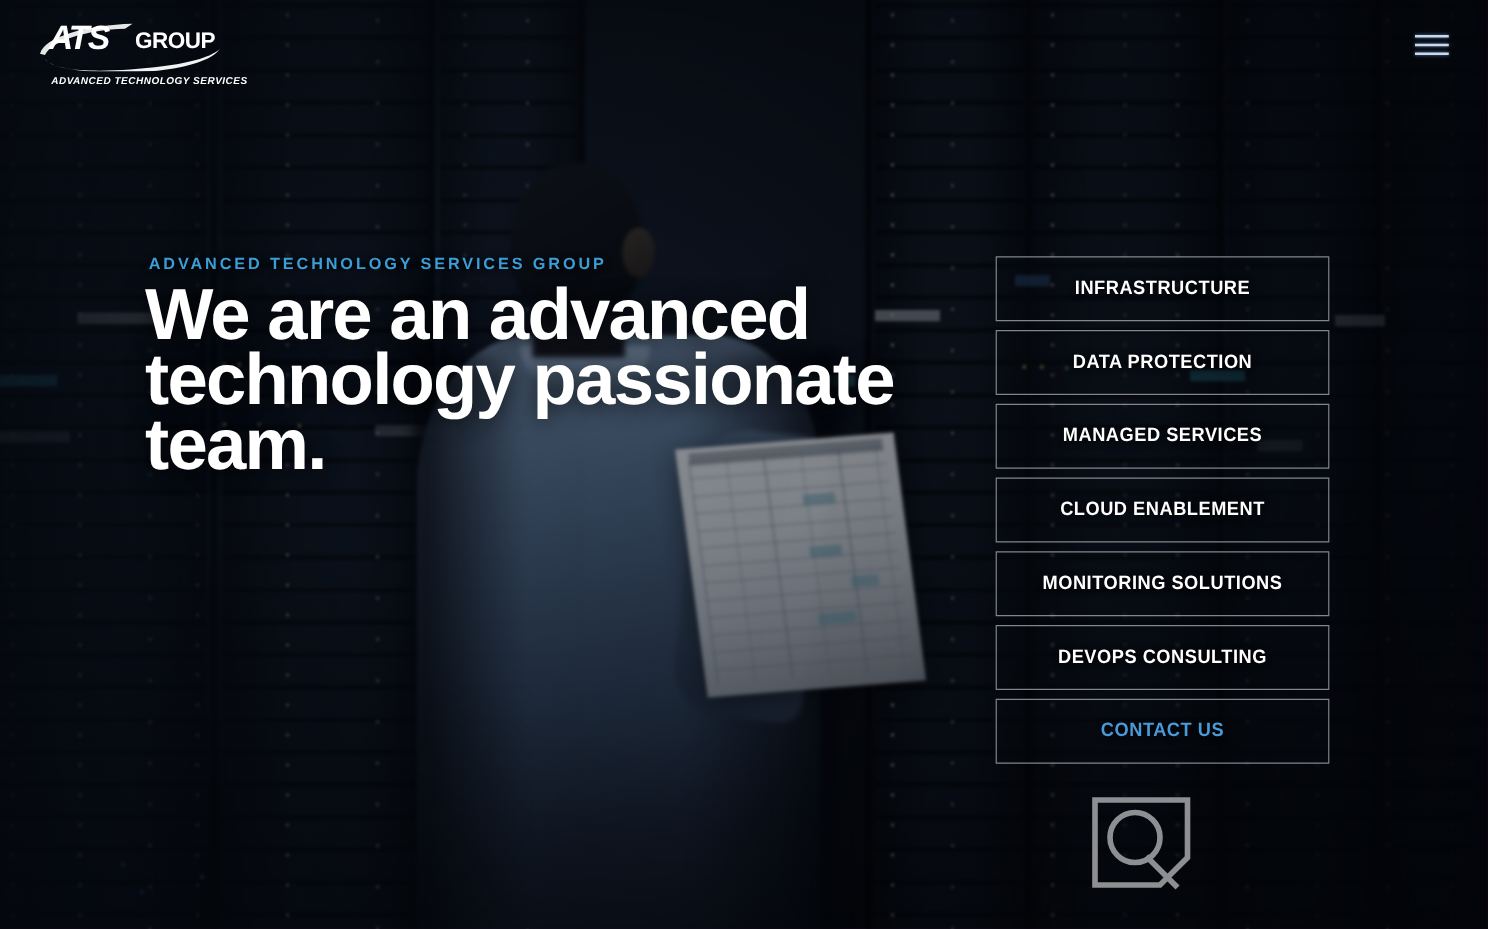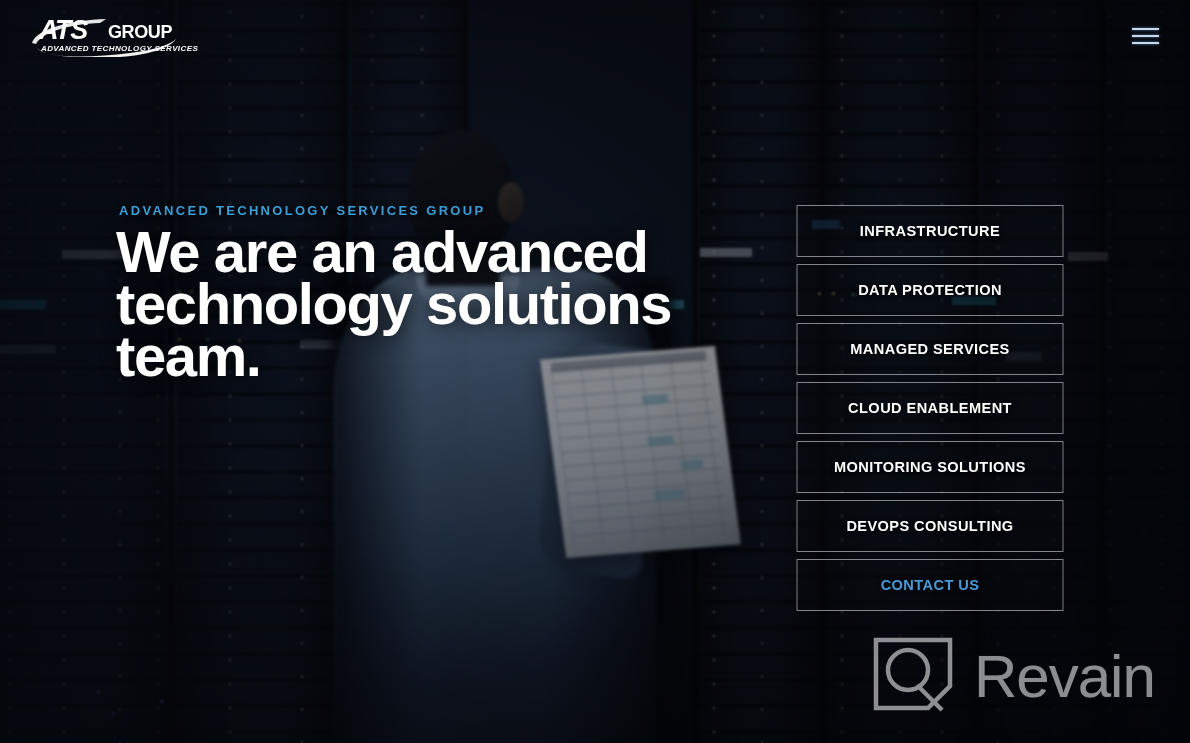--- a/index.html
+++ b/index.html
@@ -273,21 +273,21 @@
     left: 78px; top: 6px;
     font-family: "Liberation Sans", sans-serif;
     font-weight: bold;
     font-size: 18px;
     letter-spacing: -0.4px;
     line-height: 18px;
     color: #fff;
   }
   .logo-tag {
     position: absolute;
-    left: 11px; top: 27px;
+    left: 11px; top: 43px;
     font-family: "Liberation Sans", sans-serif;
     font-weight: bold;
     font-style: italic;
     font-size: 8px;
     letter-spacing: 0.4px;
     color: #fff;
     white-space: nowrap;
   }
 
   .menu-btn {
@@ -525,21 +525,21 @@
     <button class="menu-btn" aria-label="Menu">
       <span></span>
       <span></span>
       <span></span>
     </button>
   </div>
 
   <div class="hero">
     <div class="eyebrow">ADVANCED TECHNOLOGY SERVICES GROUP</div>
 
-    <h1 class="headline">We are an advanced technology solutions team.</h1>
+    <h1 class="headline">We are an advanced technology passionate team.</h1>
 
   </div>
 
   <div class="btn-stack" id="btn-stack">
       <a href="#" class="svc-btn">
         <span class="svc-btn-label">INFRASTRUCTURE</span>
       </a>
       <a href="#" class="svc-btn">
         <span class="svc-btn-label">DATA PROTECTION</span>
       </a>
@@ -559,16 +559,15 @@
         <span class="svc-btn-label">CONTACT US</span>
       </a>
     </div>
 
   <div class="watermark">
     <svg class="wm-mark" viewBox="0 0 82 82" aria-hidden="true">
       <path d="M4 4 H78 V50 L56 72 H4 Z" fill="none" stroke="#9a9b9e" stroke-width="4.5" stroke-linejoin="miter"></path>
       <circle cx="36" cy="34" r="20" fill="none" stroke="#9a9b9e" stroke-width="4.5"></circle>
       <path d="M45 49 L70 74" fill="none" stroke="#9a9b9e" stroke-width="4.5" stroke-linecap="butt"></path>
     </svg>
-    <span class="wm-text">Revain</span>
   </div>
 
 </div>
 
 </body></html>

